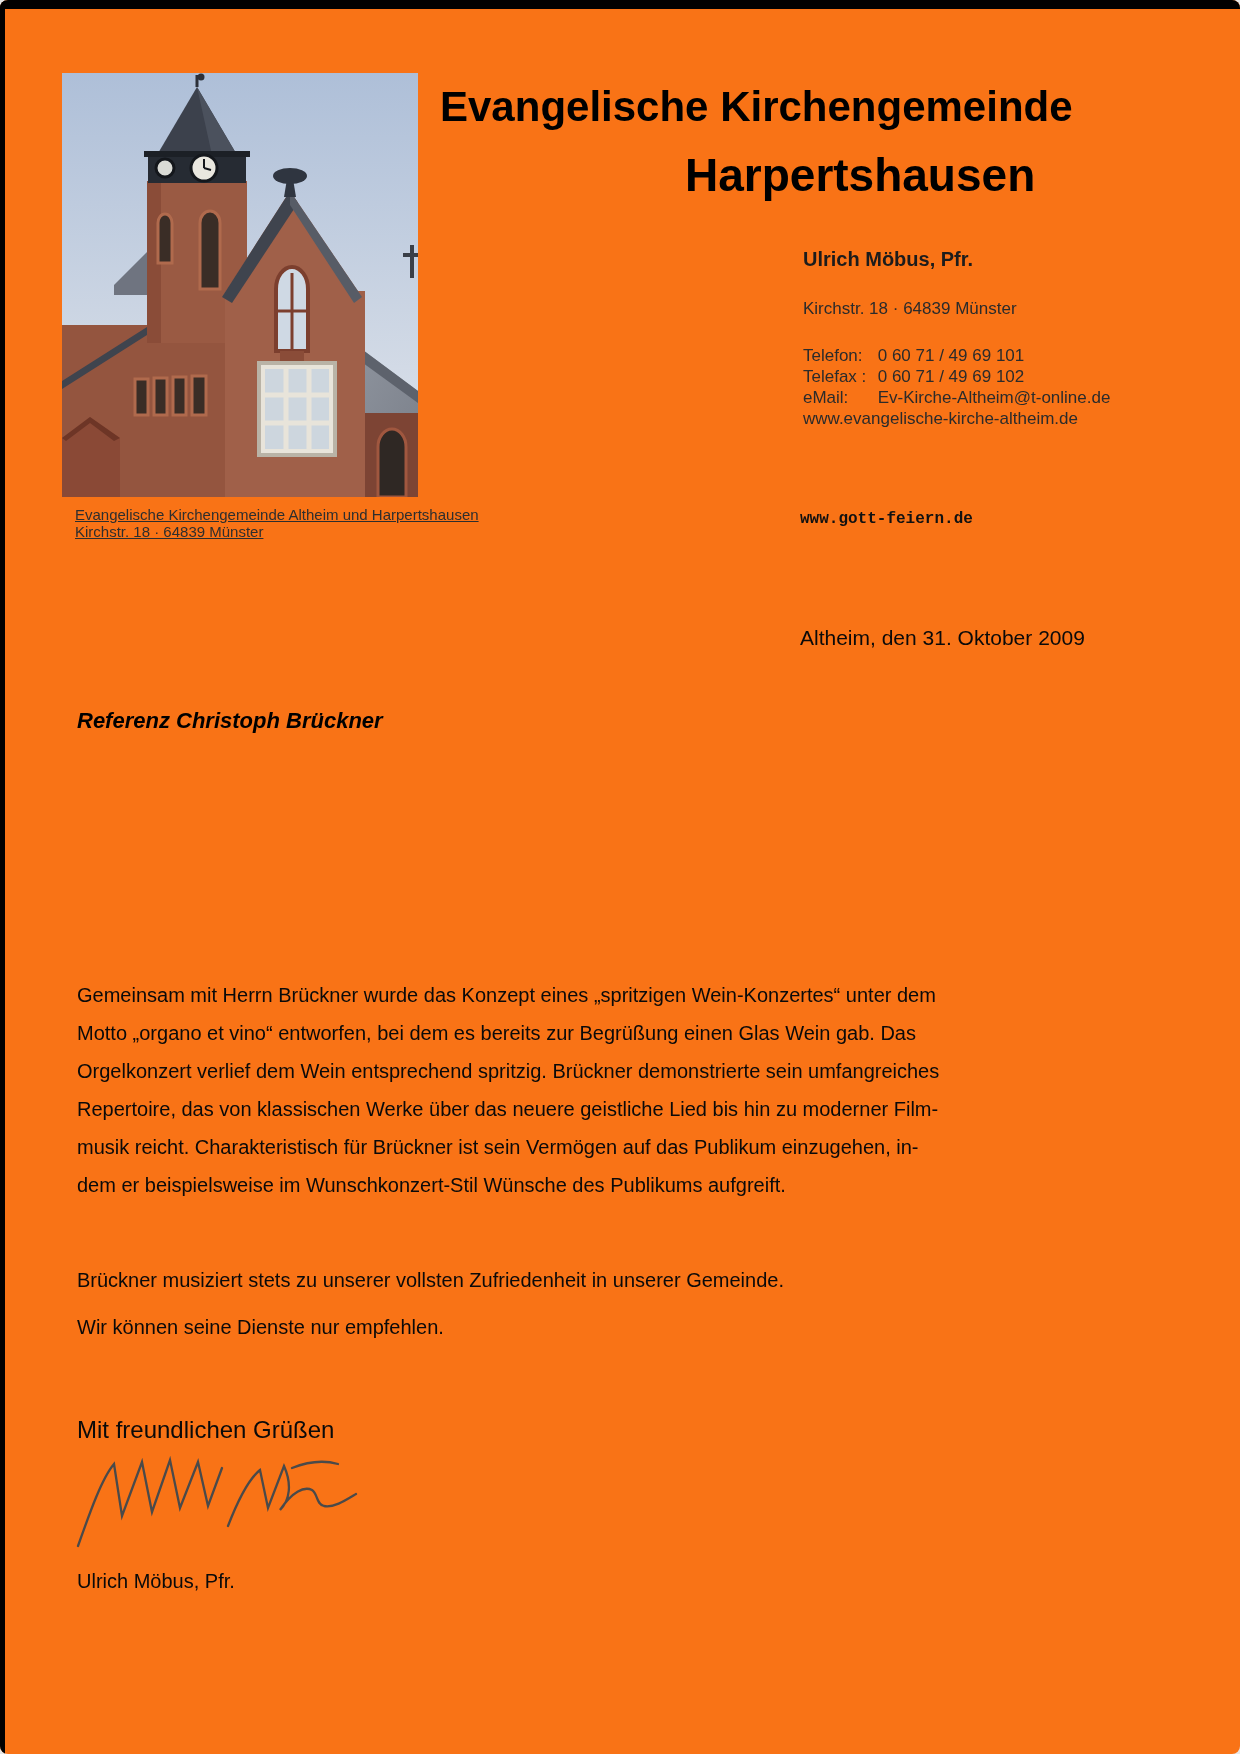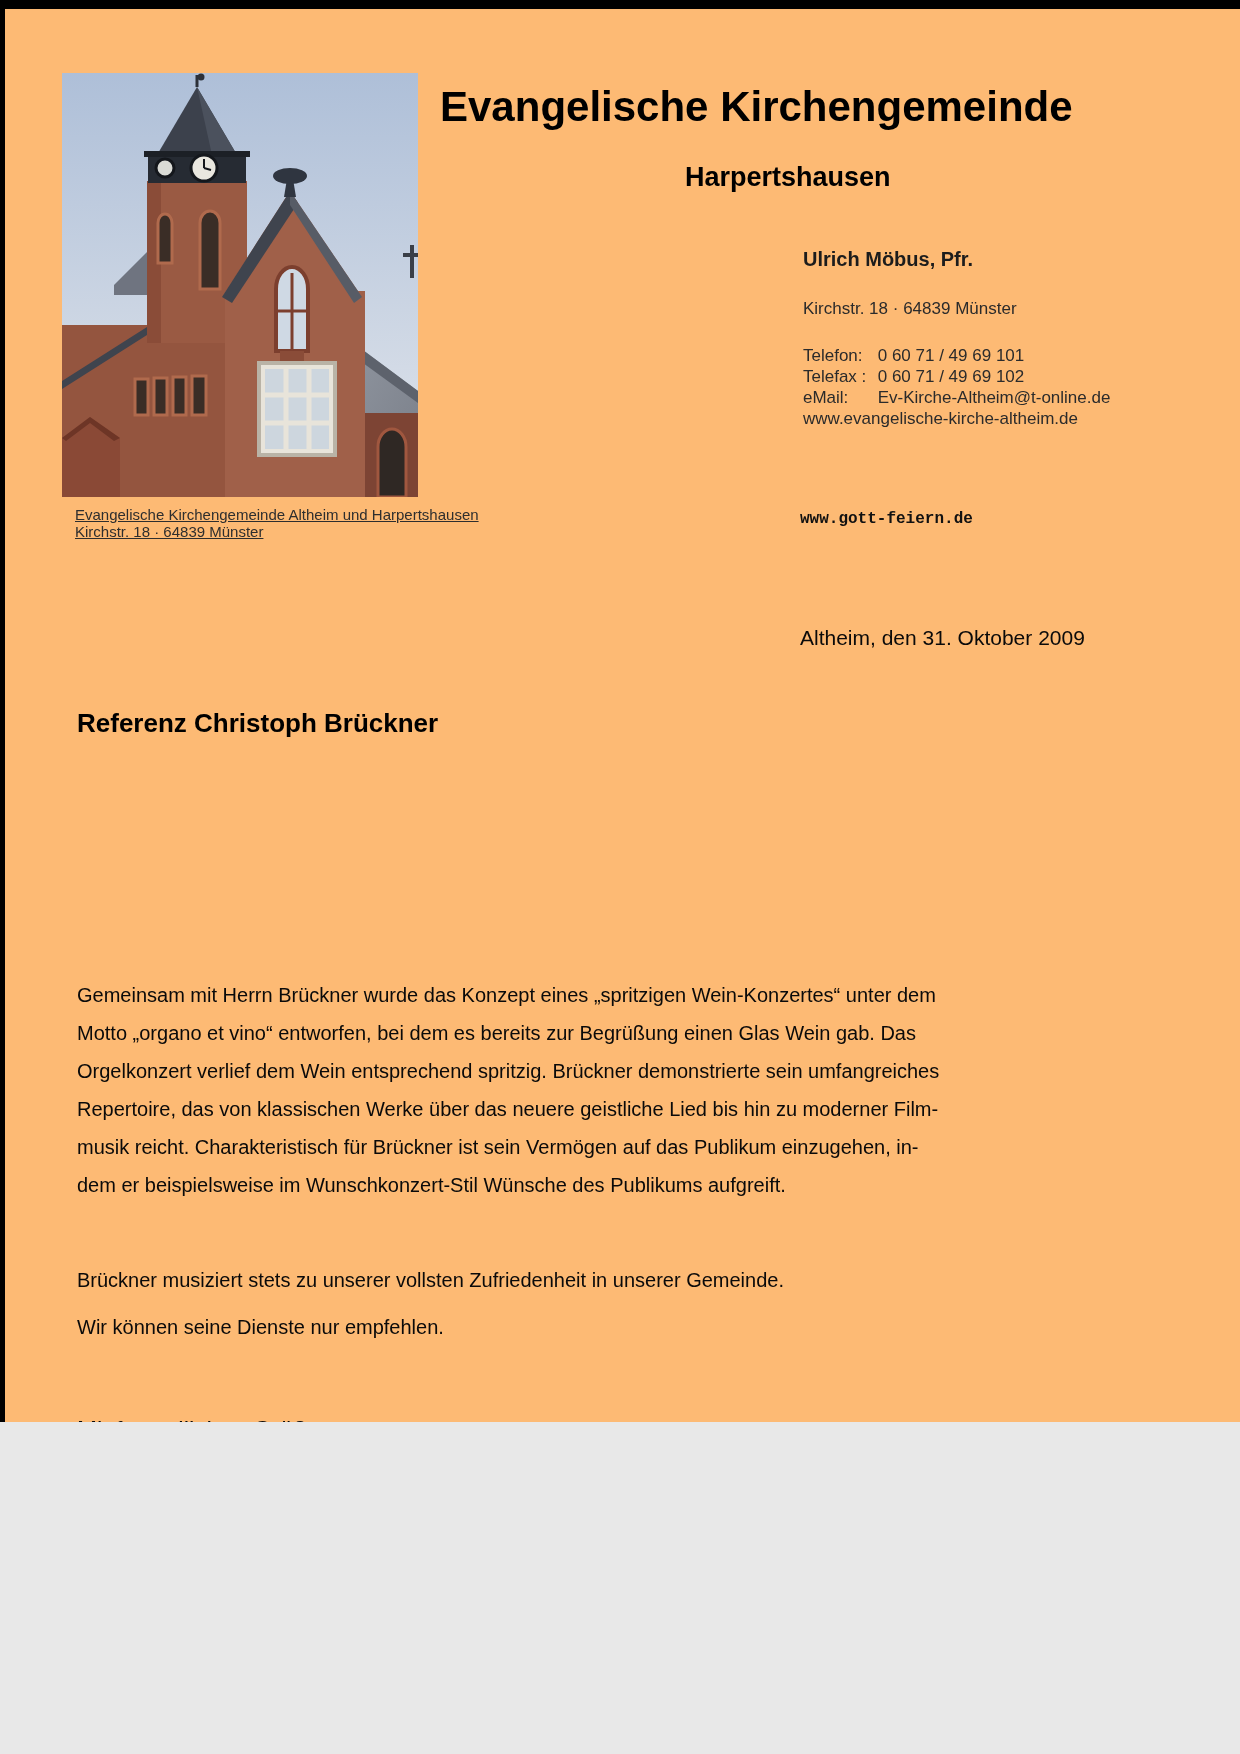--- a/index.html
+++ b/index.html
@@ -1,48 +1,49 @@
 <!DOCTYPE html>
 <html><head>
 <meta charset="utf-8">
 <style>
   html,body{margin:0;padding:0;background:#e8e8e8;}
   #page{
     position:relative;
-    width:1240px;height:1422px;
-    background:#fdba74;
+    width:1240px;height:1754px;
+    background:#f97316;
     font-family:"Liberation Sans", sans-serif;
     color:#000;
     overflow:hidden;
+    border-radius:8px;
   }
   .scan-border-top{position:absolute;left:0;top:0;width:1240px;height:9px;background:#000;}
   .scan-border-left{position:absolute;left:0;top:0;width:5px;height:1754px;background:#000;}
 
   .photo{position:absolute;left:62px;top:73px;width:356px;height:424px;}
   .photo svg{display:block;}
 
   .title-line1{position:absolute;left:440px;top:83px;width:740px;
     font-size:42px;font-weight:bold;letter-spacing:0px;white-space:nowrap;}
-  .title-line2{position:absolute;left:685px;top:162px;width:500px;
-    font-size:27px;font-weight:bold;white-space:nowrap;}
+  .title-line2{position:absolute;left:685px;top:148px;width:500px;
+    font-size:46px;font-weight:bold;white-space:nowrap;}
 
   .contact-name{position:absolute;left:803px;top:248px;font-size:20px;font-weight:bold;color:#1c1c1c;}
   .contact-address{position:absolute;left:803px;top:299px;font-size:17px;color:#2b2b2b;}
   .contact-rows{position:absolute;left:803px;top:345px;font-size:17px;color:#2b2b2b;line-height:21px;}
   .contact-row{white-space:nowrap;}
   .contact-row .lbl{display:inline-block;width:70px;}
 
   .photo-caption{position:absolute;left:75px;top:506px;font-size:15px;line-height:17px;color:#2e2e2e;white-space:pre-line;text-decoration:underline;}
 
   .site2{position:absolute;left:800px;top:510px;font-family:Liberation Mono, monospace;
     font-size:16px;font-weight:bold;color:#111;}
 
   .dateline{position:absolute;left:800px;top:626px;font-size:21px;color:#0a0a0a;white-space:nowrap;}
 
-  .subject{position:absolute;left:77px;top:708px;font-size:26px;font-weight:bold;}
+  .subject{position:absolute;left:77px;top:708px;font-size:22px;font-weight:bold;font-style:italic;}
 
   .para{position:absolute;left:77px;width:1110px;font-size:20px;line-height:38px;
     white-space:pre-line;color:#0a0a0a;}
   .p1{top:800px;}
   .p2{top:976px;}
   .p3{top:1212px;}
   .p4{top:1261px;}
   .p5{top:1308px;}
 
   .closing{position:absolute;left:77px;top:1416px;font-size:24px;color:#0a0a0a;}

